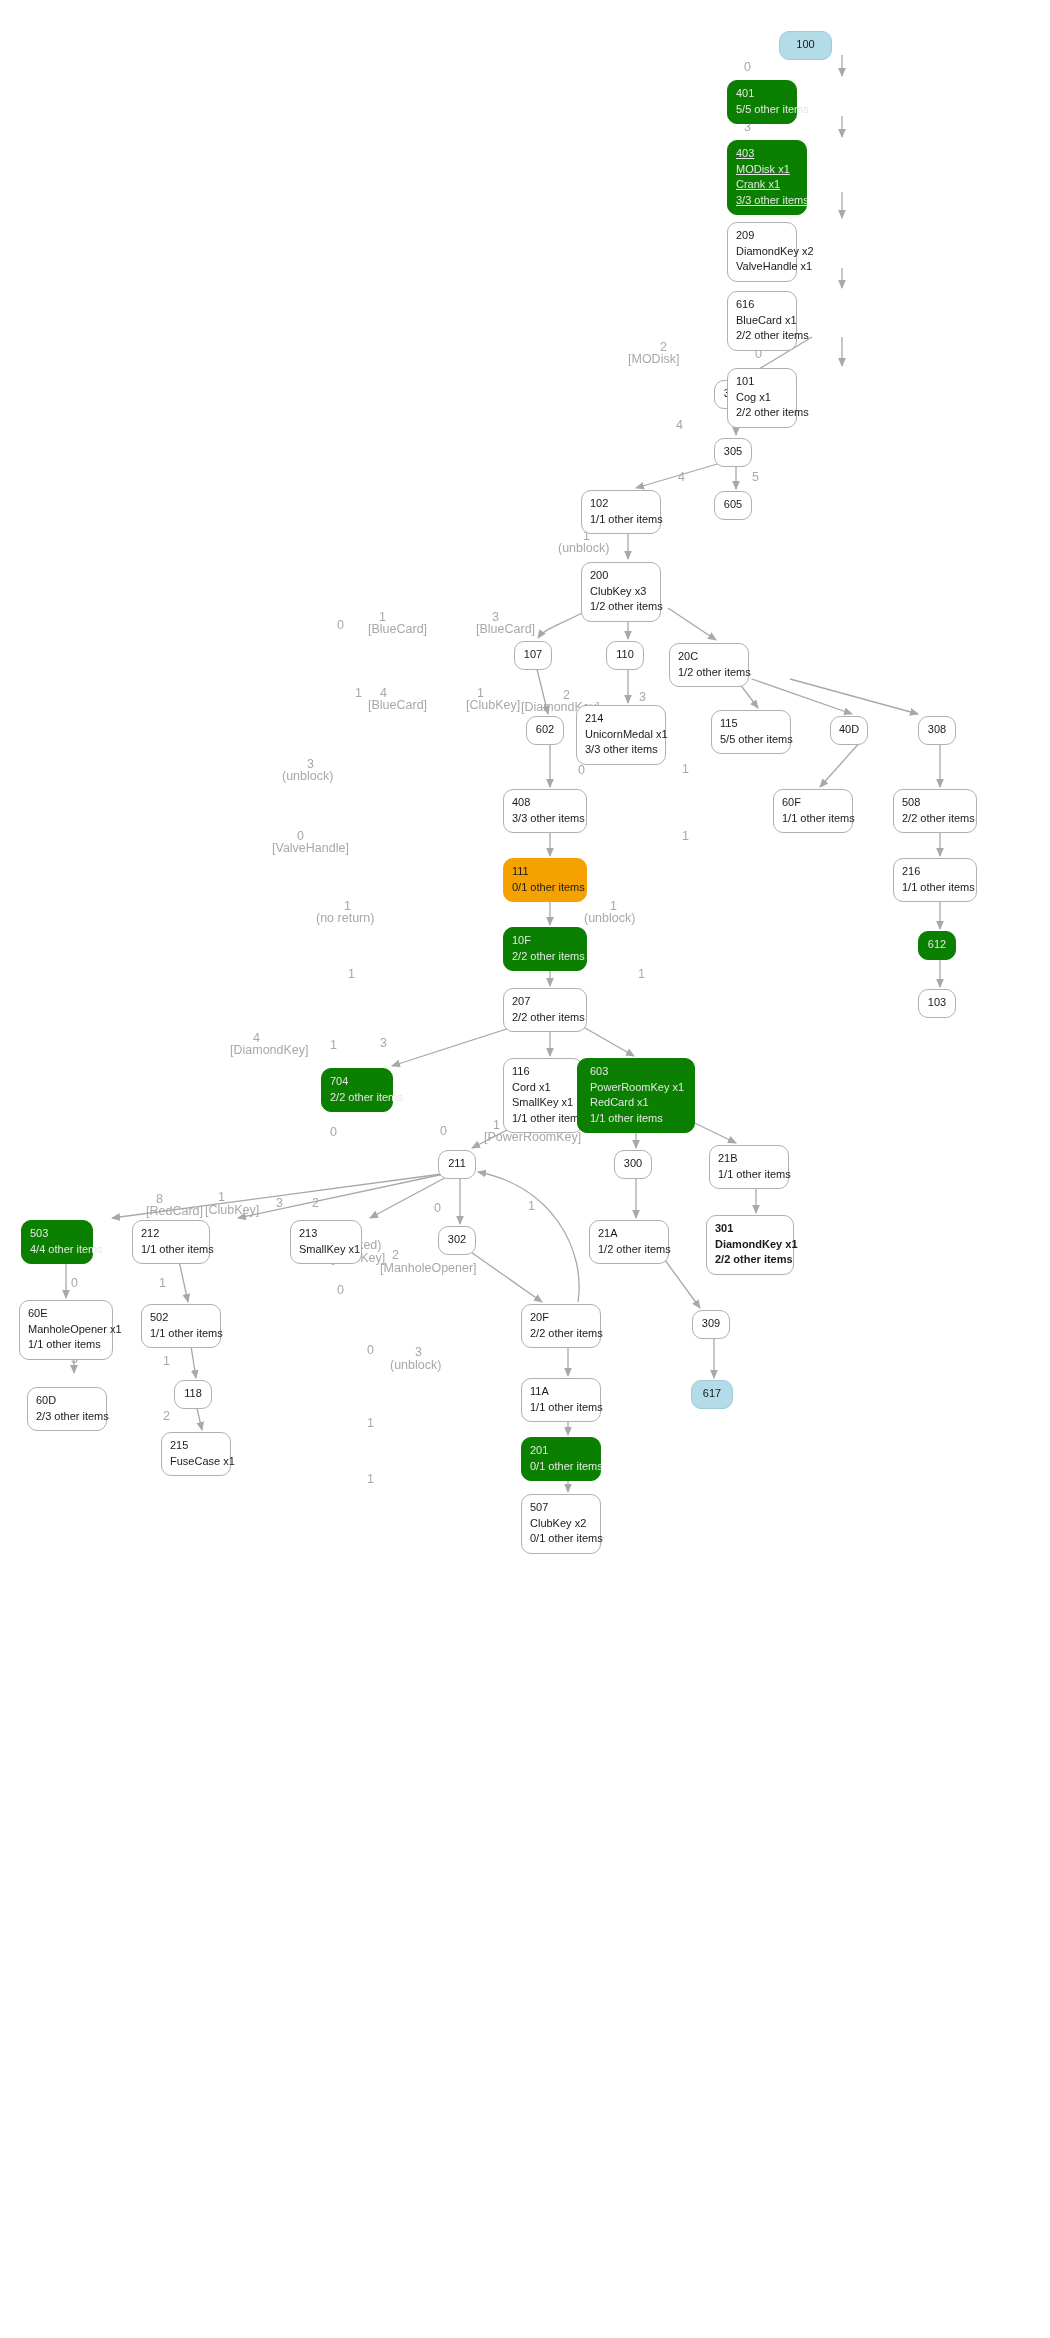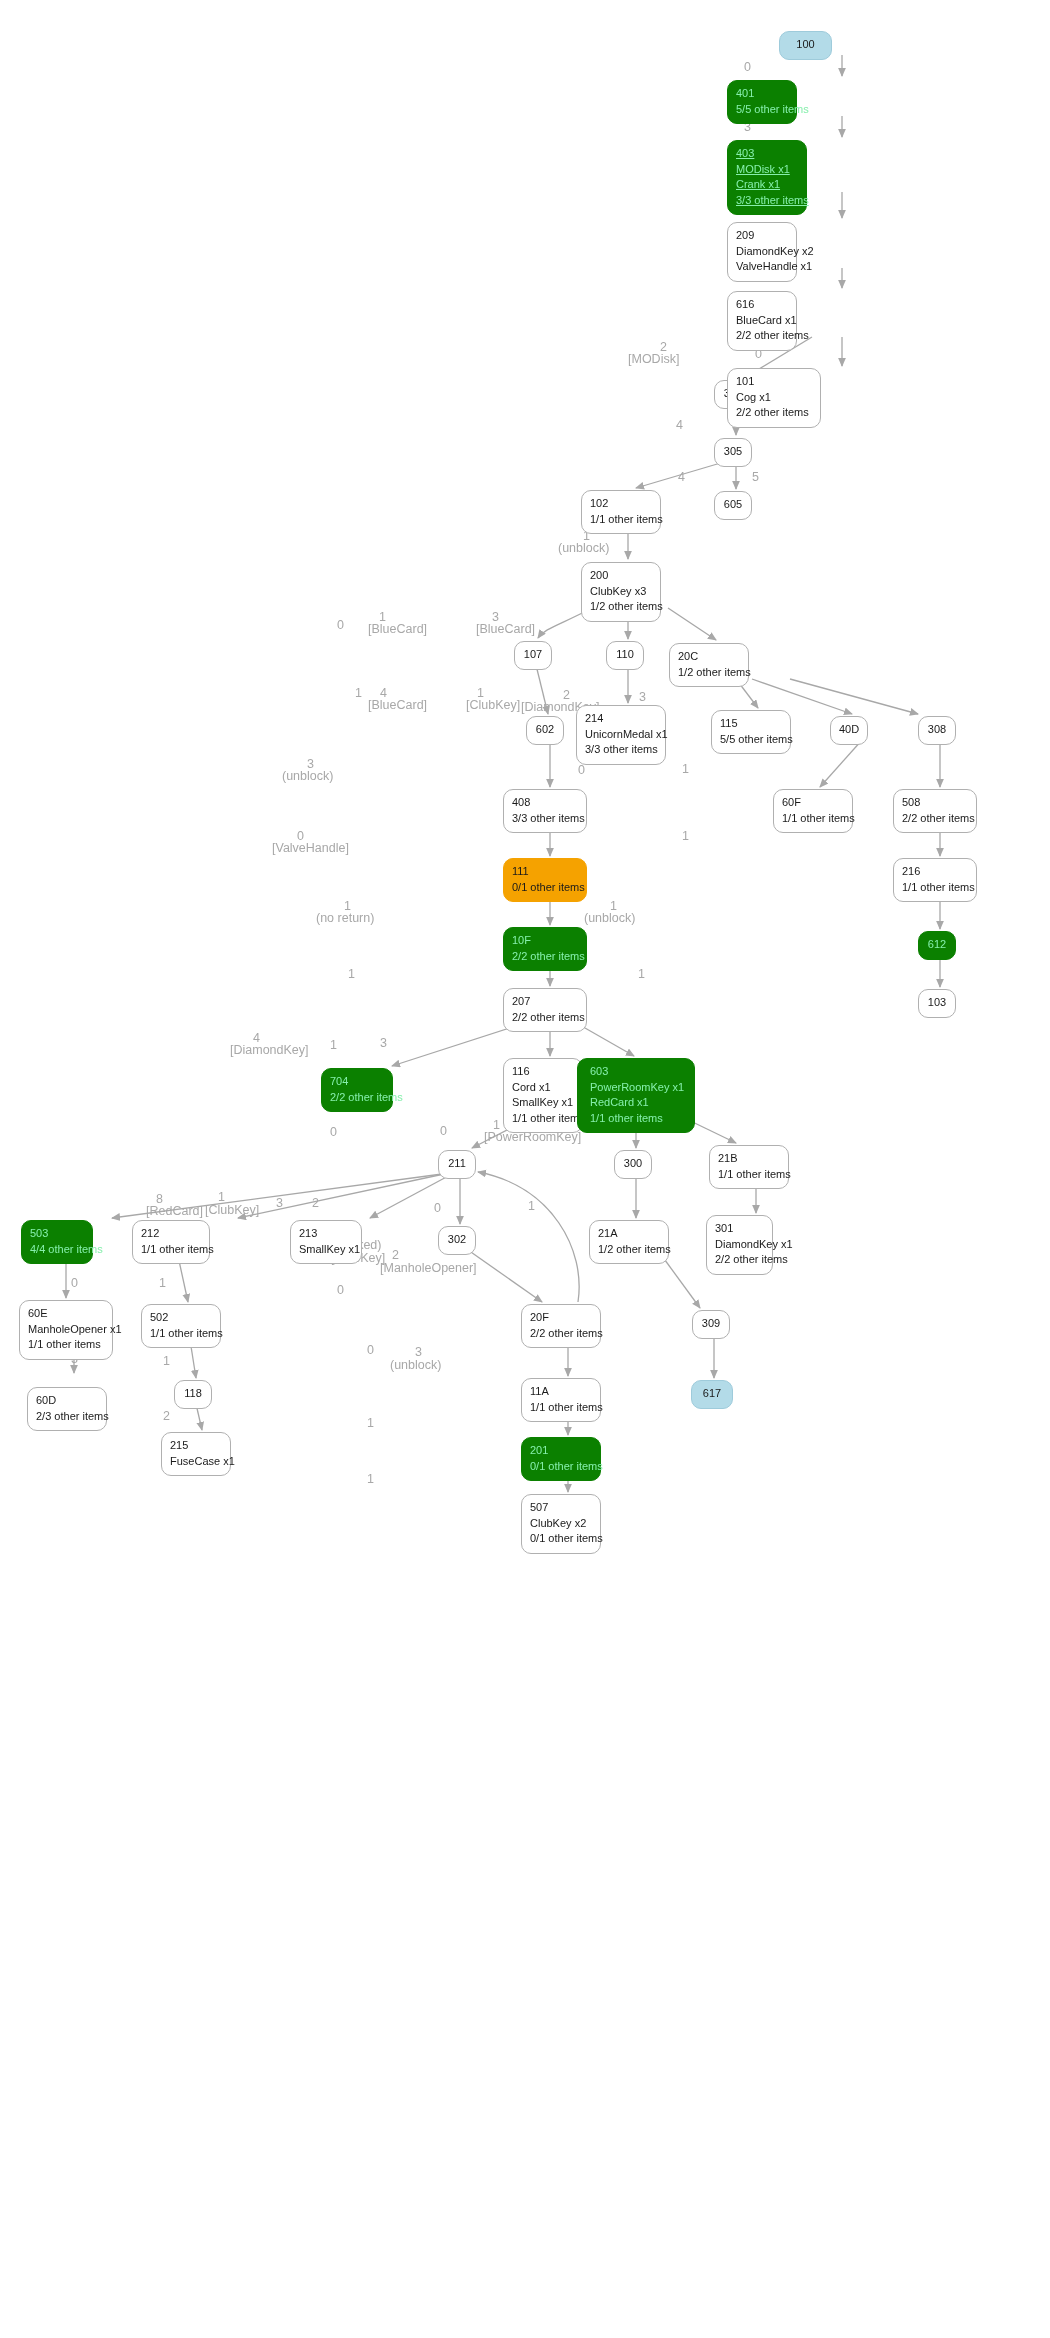--- a/index.html
+++ b/index.html
@@ -12,21 +12,21 @@
     border:1px solid #b0b0b0;
     border-radius:10px;
     background:#ffffff;
     color:#1a1a1a;
     font-size:11px;
     line-height:15.5px;
     padding:5px 8px 6px 8px;
     white-space:nowrap;
   }
   .node.centered{text-align:center;padding-left:6px;padding-right:6px;}
-  .node.green{background:#0b8000;border-color:#0b8000;color:#86efac;}
+  .node.green{background:#0b8000;border-color:#0b8000;color:#e5e5e5;}
   .node.orange{background:#f5a200;border-color:#f5a200;color:#1a1a1a;}
   .node.blue{background:#b3dbe8;border-color:#9ecbdb;color:#1a1a1a;}
   .node .ln{display:block;}
   .elabel{
     position:absolute;
     color:#a8a8a8;
     font-size:12.5px;
     line-height:15px;
     white-space:nowrap;
   }
@@ -190,21 +190,21 @@
         <span class="ln">ValveHandle x1</span>
       </div>
       <div class="node " style="left: 727px; top: 291px; width: 70px;">
         <span class="ln">616</span>
         <span class="ln">BlueCard x1</span>
         <span class="ln">2/2 other items</span>
       </div>
       <div class="node  centered" style="left: 714px; top: 380px; width: 38px;">
         <span class="ln">304</span>
       </div>
-      <div class="node " style="left: 727px; top: 368px; width: 94px;">
+      <div class="node " style="left: 727px; top: 368px; width: 70px;">
         <span class="ln">101</span>
         <span class="ln">Cog x1</span>
         <span class="ln">2/2 other items</span>
       </div>
       <div class="node  centered" style="left: 714px; top: 438px; width: 38px;">
         <span class="ln">305</span>
       </div>
       <div class="node  centered" style="left: 714px; top: 491px; width: 38px;">
         <span class="ln">605</span>
       </div>
@@ -317,21 +317,21 @@
         <span class="ln">213</span>
         <span class="ln">SmallKey x1</span>
       </div>
       <div class="node  centered" style="left: 438px; top: 1226px; width: 38px;">
         <span class="ln">302</span>
       </div>
       <div class="node " style="left: 589px; top: 1220px; width: 80px;">
         <span class="ln">21A</span>
         <span class="ln">1/2 other items</span>
       </div>
-      <div class="node " style="left: 706px; top: 1215px; width: 67px;">
+      <div class="node " style="left: 706px; top: 1215px; width: 88px; font-weight: bold;">
         <span class="ln">301</span>
         <span class="ln">DiamondKey x1</span>
         <span class="ln">2/2 other items</span>
       </div>
       <div class="node " style="left: 19px; top: 1300px; width: 94px;">
         <span class="ln">60E</span>
         <span class="ln">ManholeOpener x1</span>
         <span class="ln">1/1 other items</span>
       </div>
       <div class="node " style="left: 141px; top: 1304px; width: 80px;">

